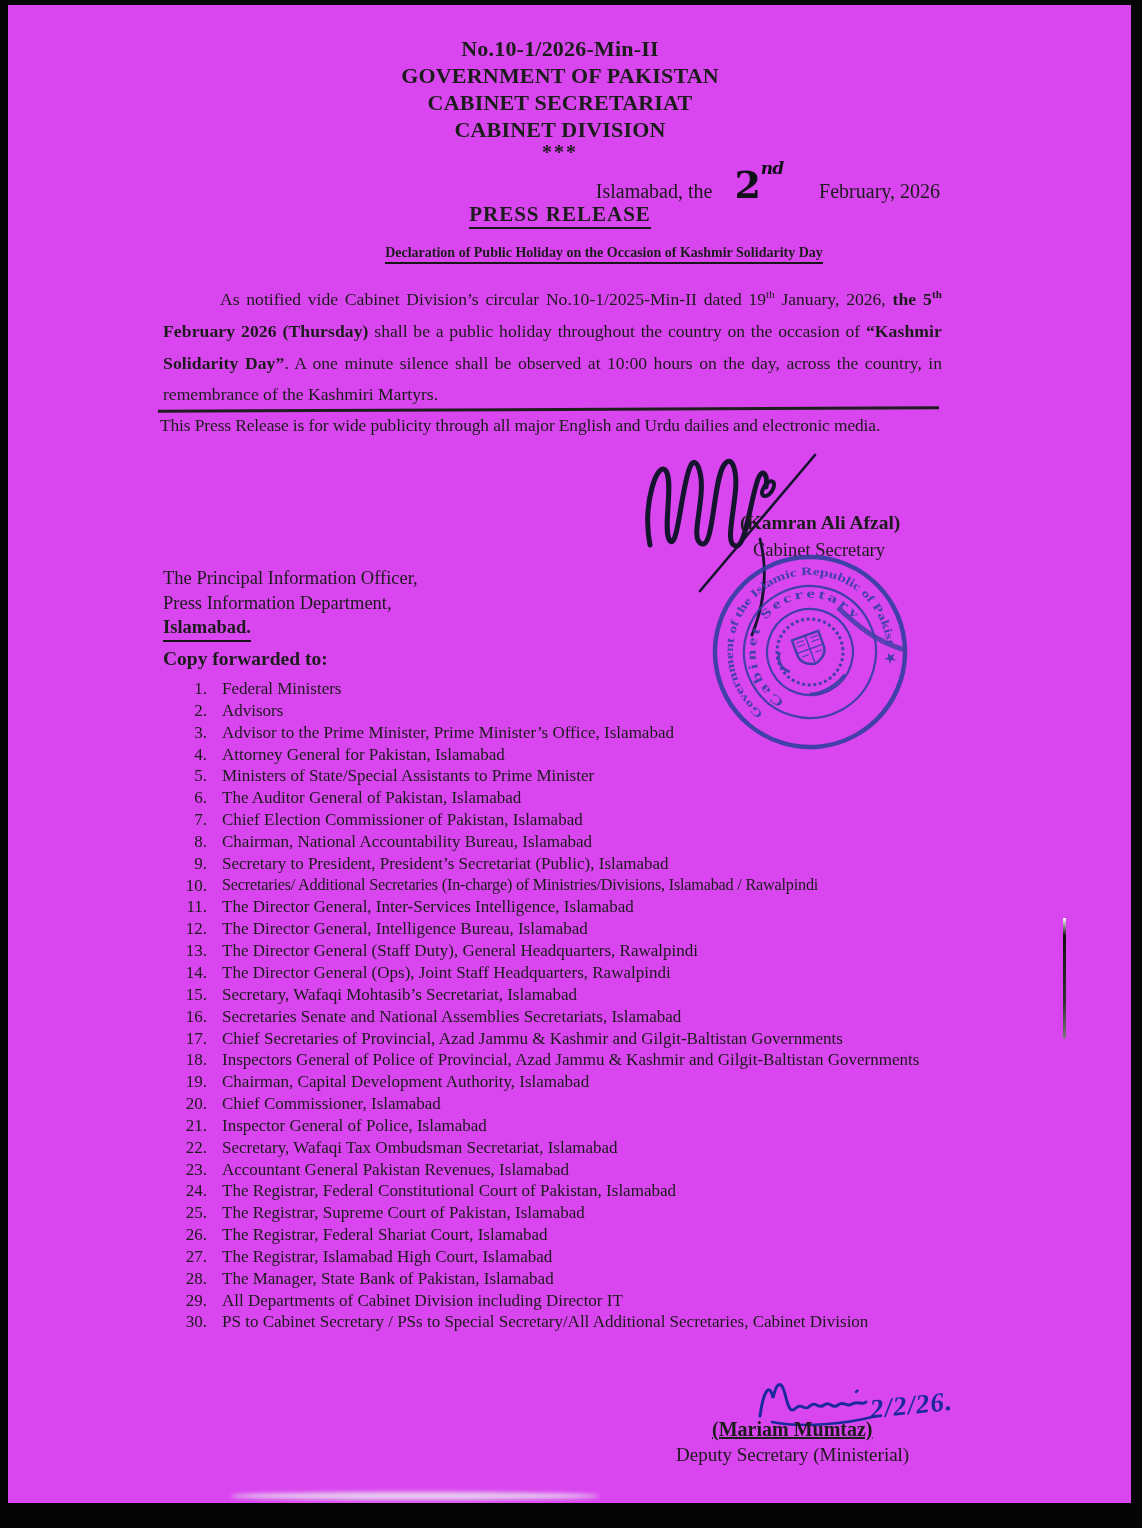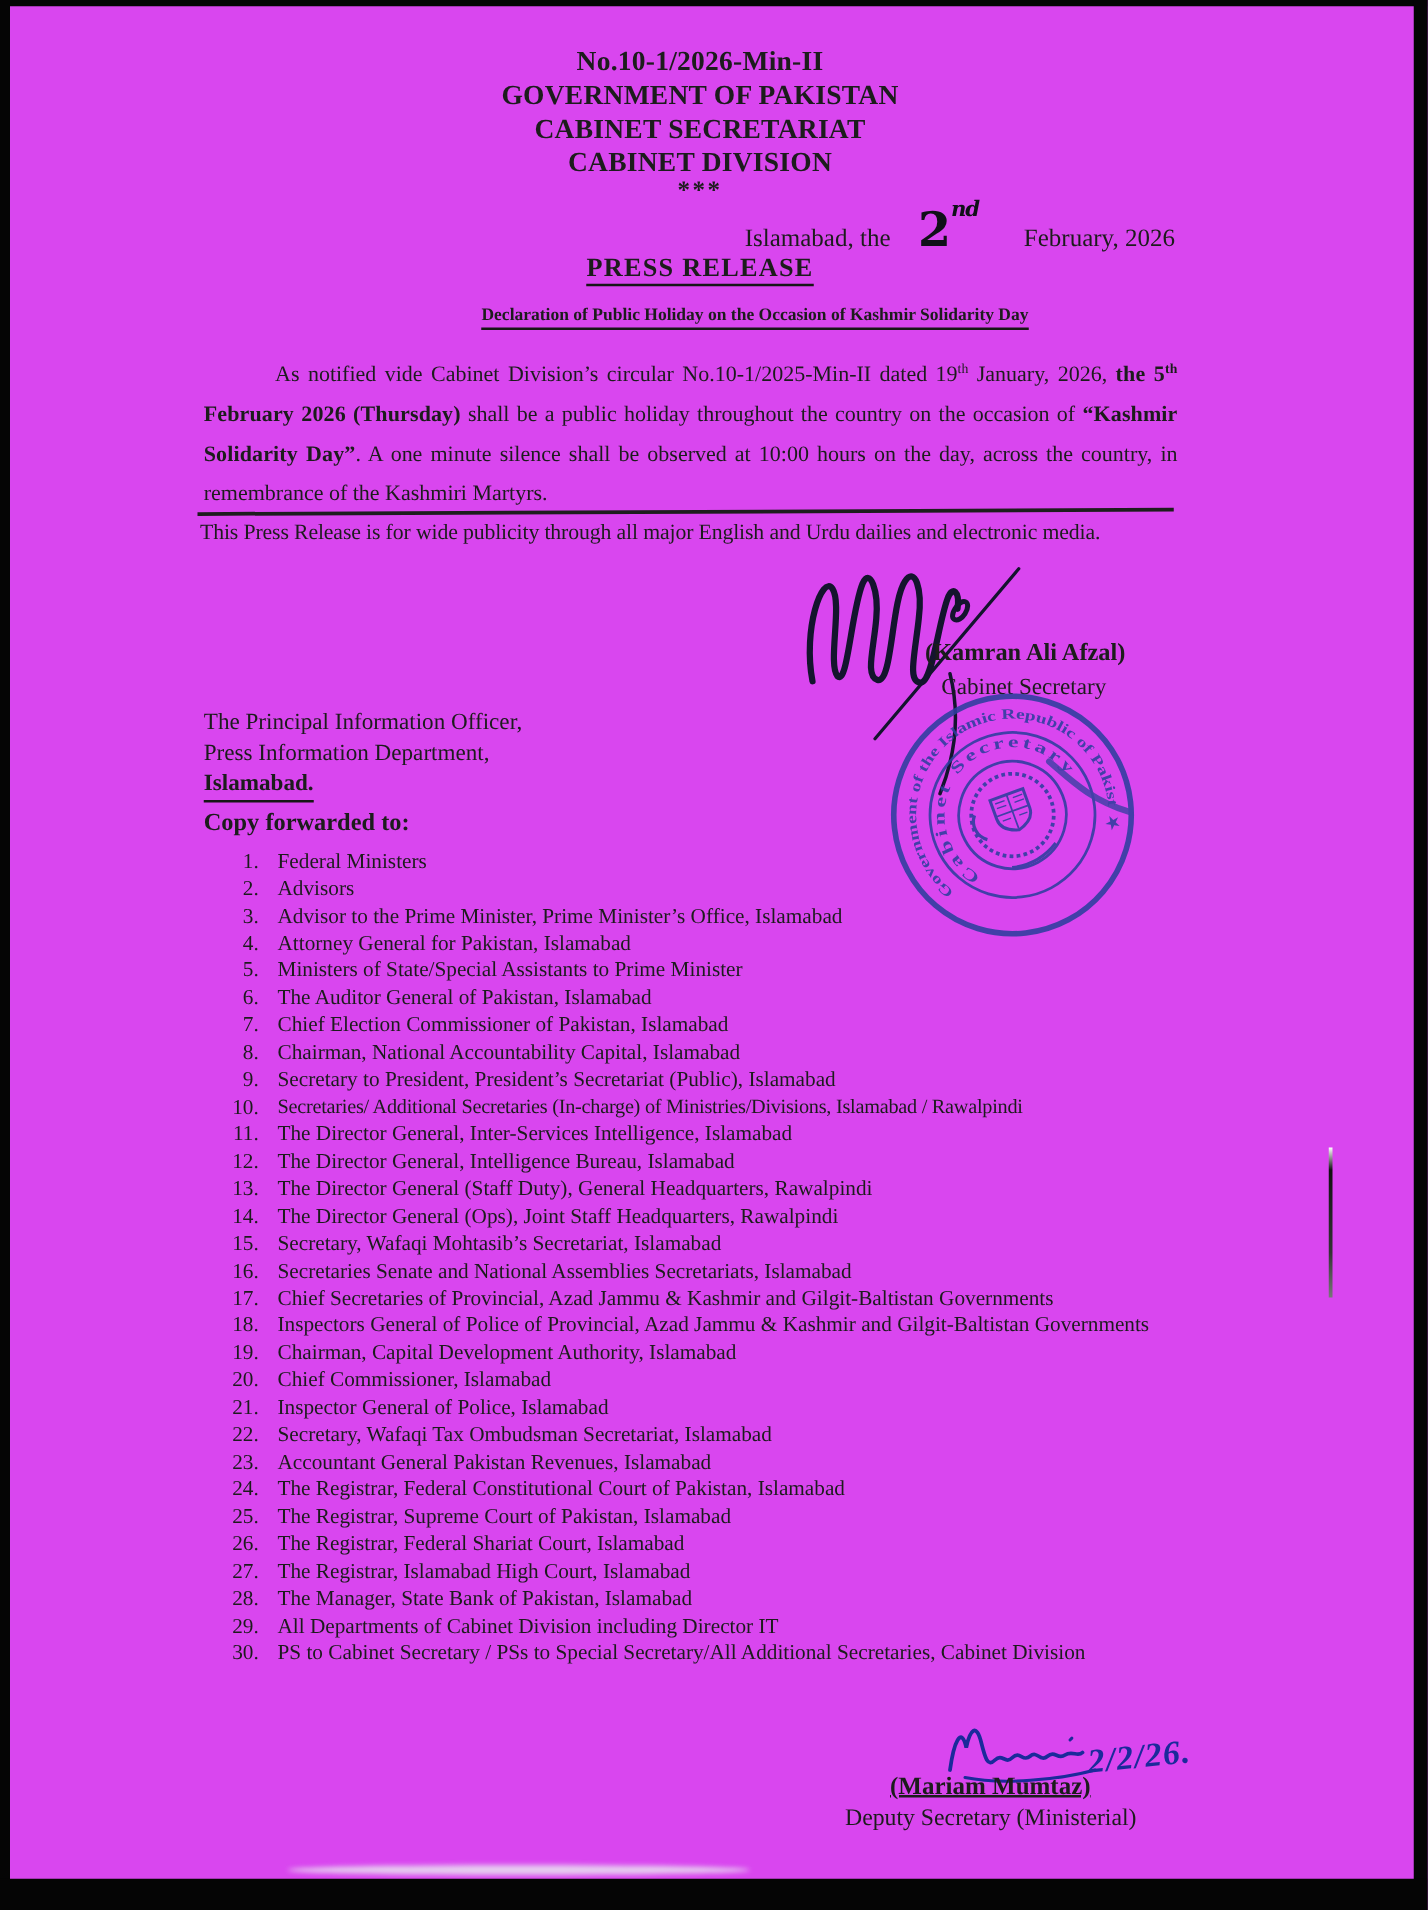--- a/index.html
+++ b/index.html
@@ -166,21 +166,21 @@
       <div class="row">
           <span class="num">6.</span>
           <span class="txt">The Auditor General of Pakistan, Islamabad</span>
         </div>
       <div class="row">
           <span class="num">7.</span>
           <span class="txt">Chief Election Commissioner of Pakistan, Islamabad</span>
         </div>
       <div class="row">
           <span class="num">8.</span>
-          <span class="txt">Chairman, National Accountability Capital, Islamabad</span>
+          <span class="txt">Chairman, National Accountability Bureau, Islamabad</span>
         </div>
       <div class="row">
           <span class="num">9.</span>
           <span class="txt">Secretary to President, President’s Secretariat (Public), Islamabad</span>
         </div>
       <div class="row row-tight">
           <span class="num">10.</span>
           <span class="txt">Secretaries/ Additional Secretaries (In-charge) of Ministries/Divisions, Islamabad / Rawalpindi</span>
         </div>
       <div class="row">

